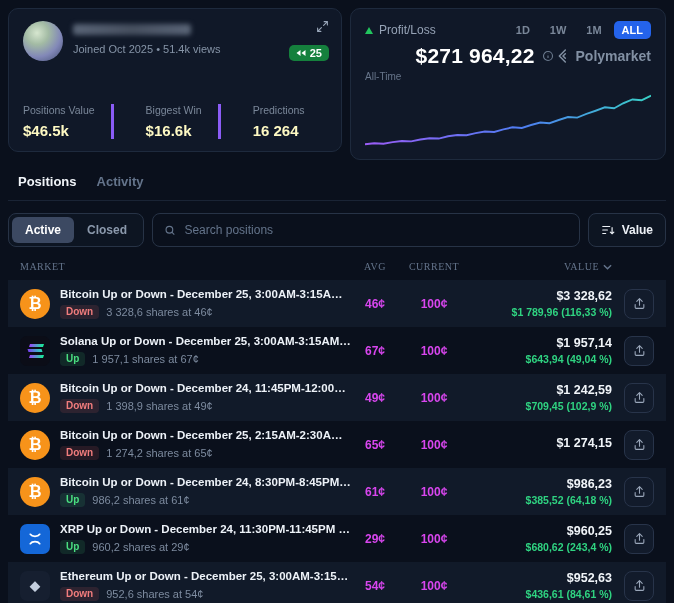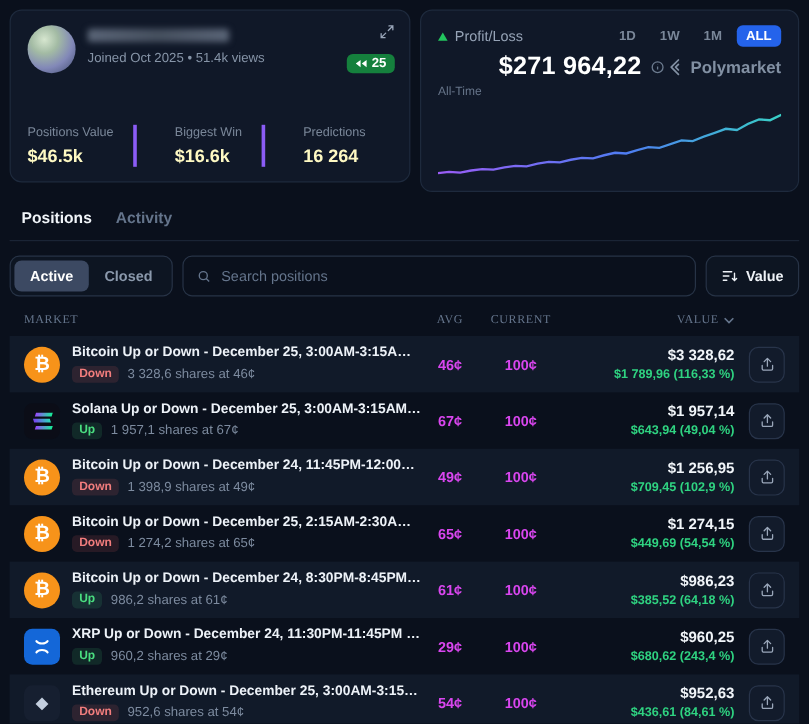--- a/index.html
+++ b/index.html
@@ -296,21 +296,21 @@
             <div class="market-title">Bitcoin Up or Down - December 24, 11:45PM-12:00AM ET</div>
             <div class="market-sub">
               <span class="dir-badge down">Down</span>
               <span class="shares">1 398,9 shares at 49¢</span>
             </div>
           </div>
         </div>
         <div class="col-avg cell-price">49¢</div>
         <div class="col-current cell-price">100¢</div>
         <div class="col-value">
-          <div class="value-main">$1 256,95</div>
+          <div class="value-main">$1 242,59</div>
           <div class="value-pnl">$709,45 (102,9 %)</div>
         </div>
         <div class="col-action">
           <button class="export-btn">
             <svg width="13" height="13" viewBox="0 0 24 24" fill="none" stroke="currentColor" stroke-width="2" stroke-linecap="round" stroke-linejoin="round">
               <path d="M4 14v5a2 2 0 0 0 2 2h12a2 2 0 0 0 2-2v-5"></path>
               <path d="M12 15V4"></path>
               <path d="M7 8l5-5 5 5"></path>
             </svg>
           </button>
@@ -326,21 +326,20 @@
             <div class="market-sub">
               <span class="dir-badge down">Down</span>
               <span class="shares">1 274,2 shares at 65¢</span>
             </div>
           </div>
         </div>
         <div class="col-avg cell-price">65¢</div>
         <div class="col-current cell-price">100¢</div>
         <div class="col-value">
           <div class="value-main">$1 274,15</div>
-          <div class="value-pnl">$449,69 (54,54 %)</div>
         </div>
         <div class="col-action">
           <button class="export-btn">
             <svg width="13" height="13" viewBox="0 0 24 24" fill="none" stroke="currentColor" stroke-width="2" stroke-linecap="round" stroke-linejoin="round">
               <path d="M4 14v5a2 2 0 0 0 2 2h12a2 2 0 0 0 2-2v-5"></path>
               <path d="M12 15V4"></path>
               <path d="M7 8l5-5 5 5"></path>
             </svg>
           </button>
         </div>

